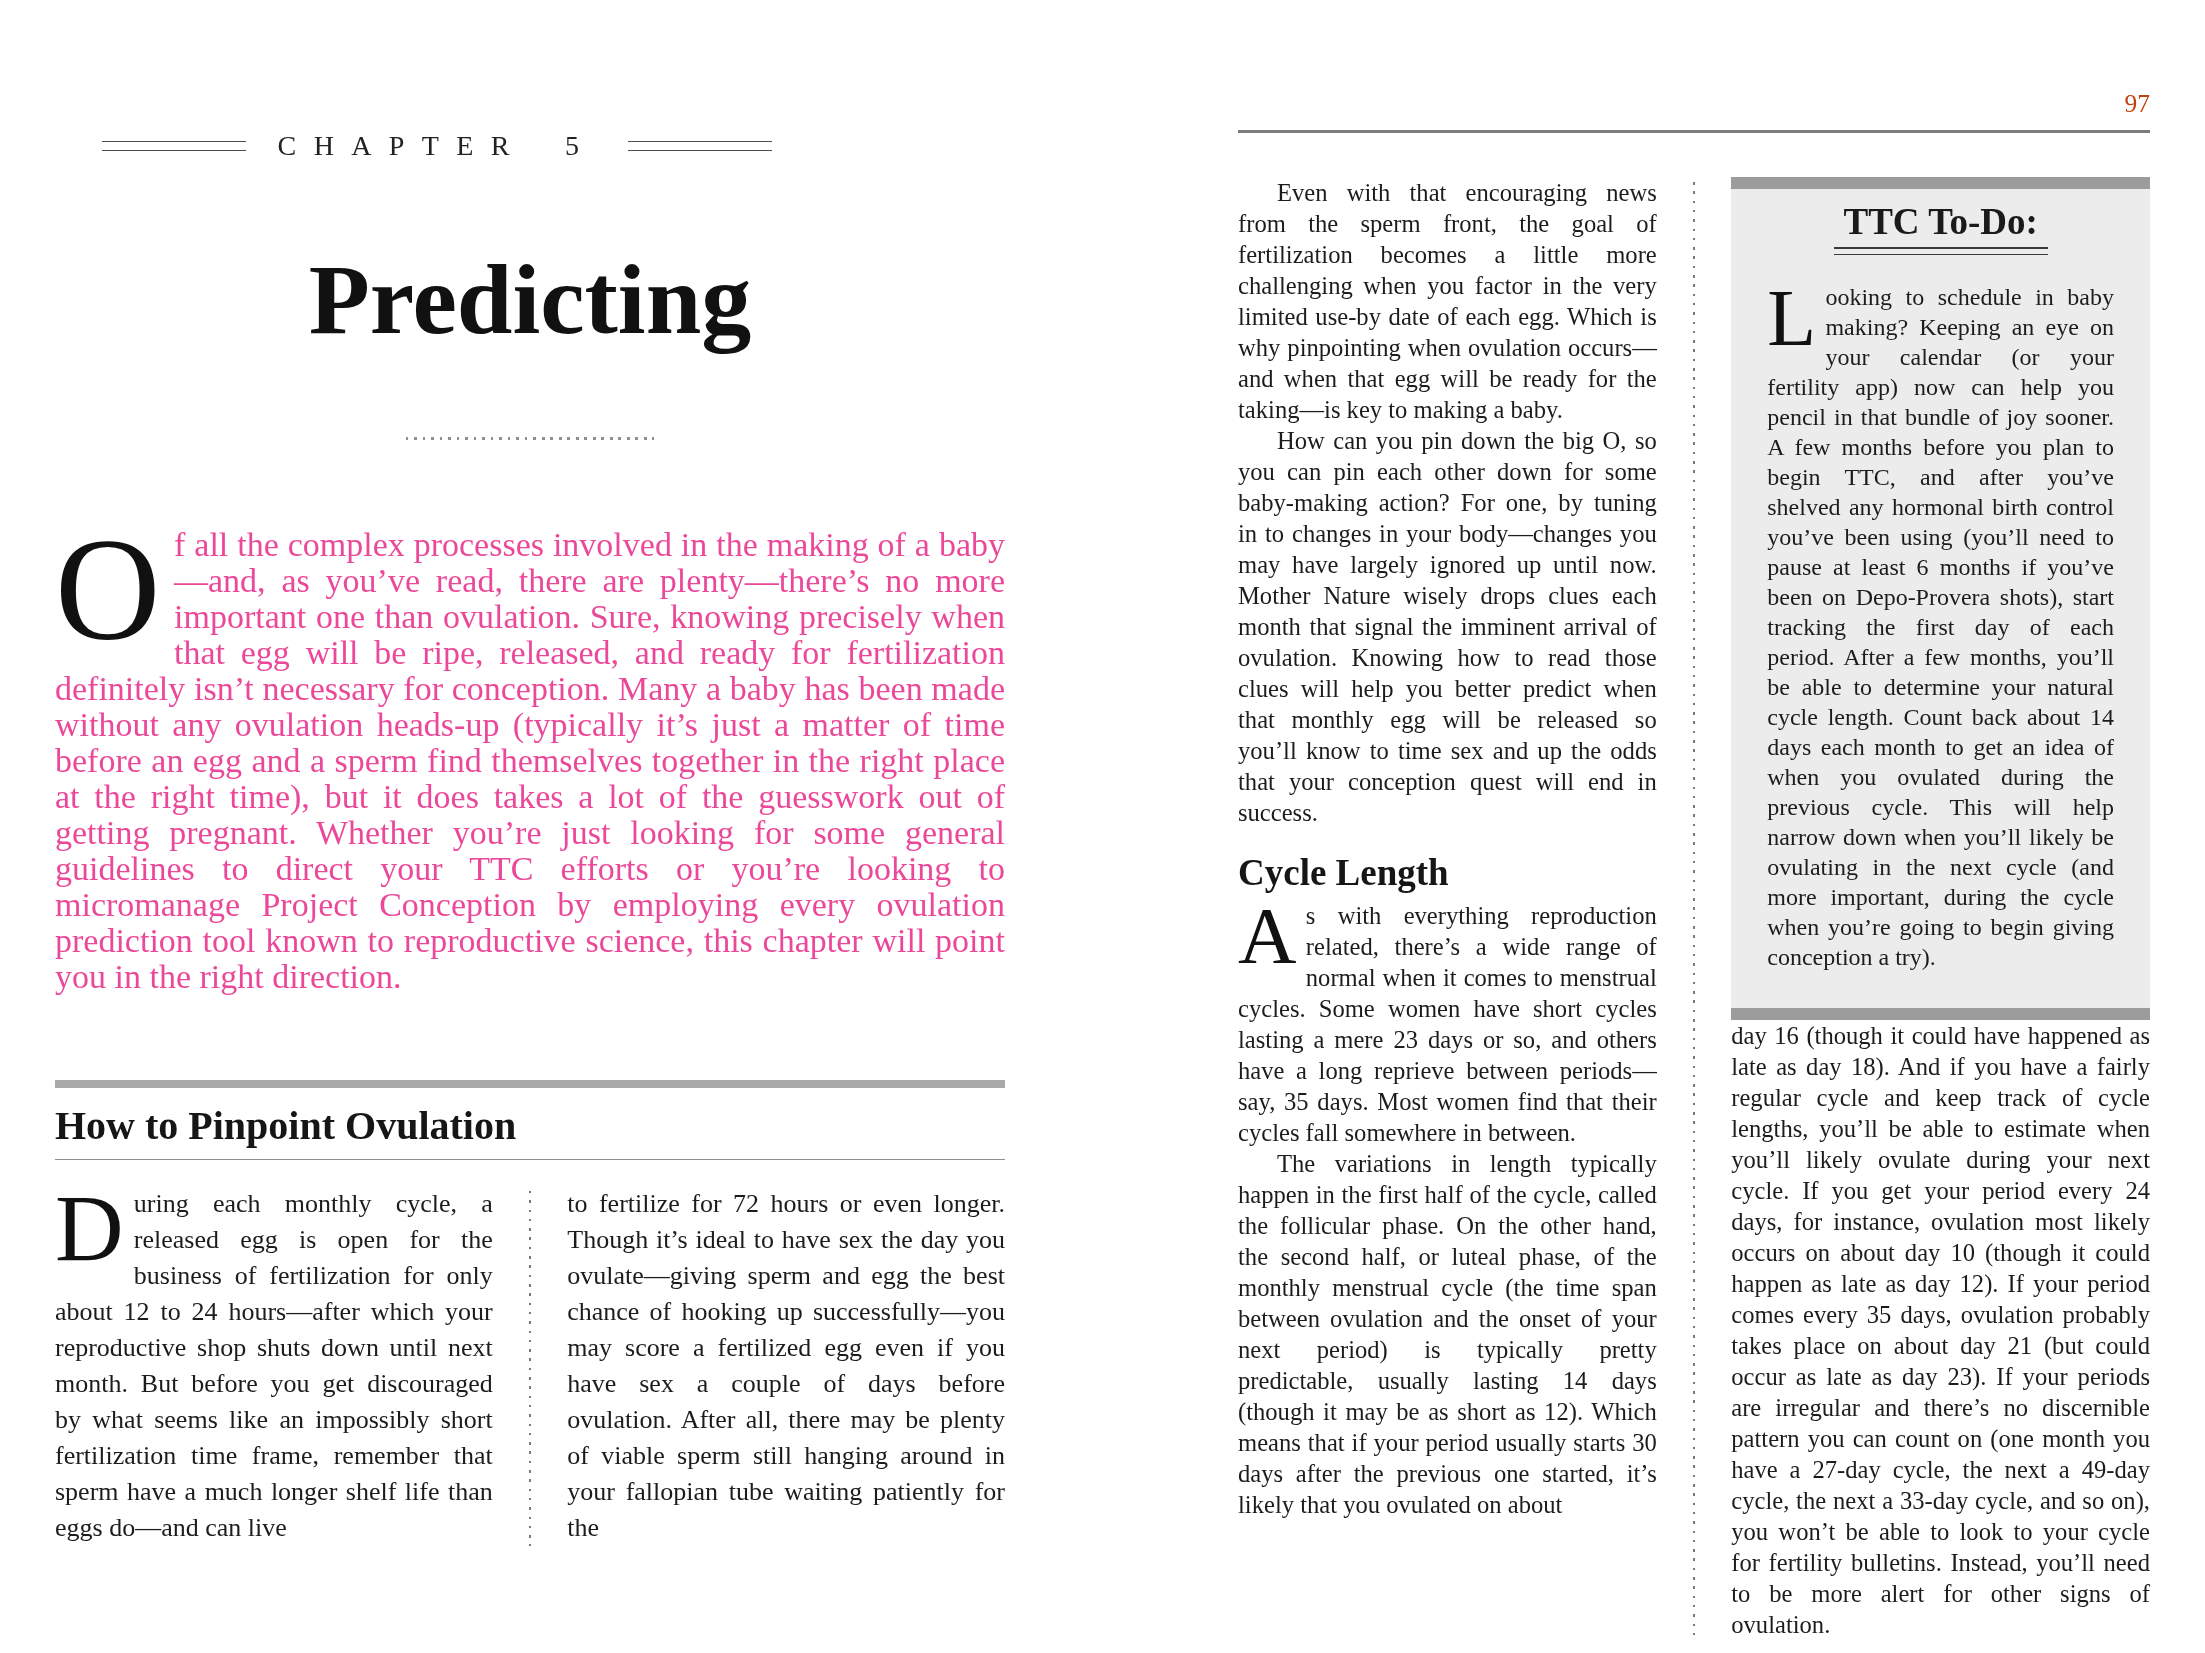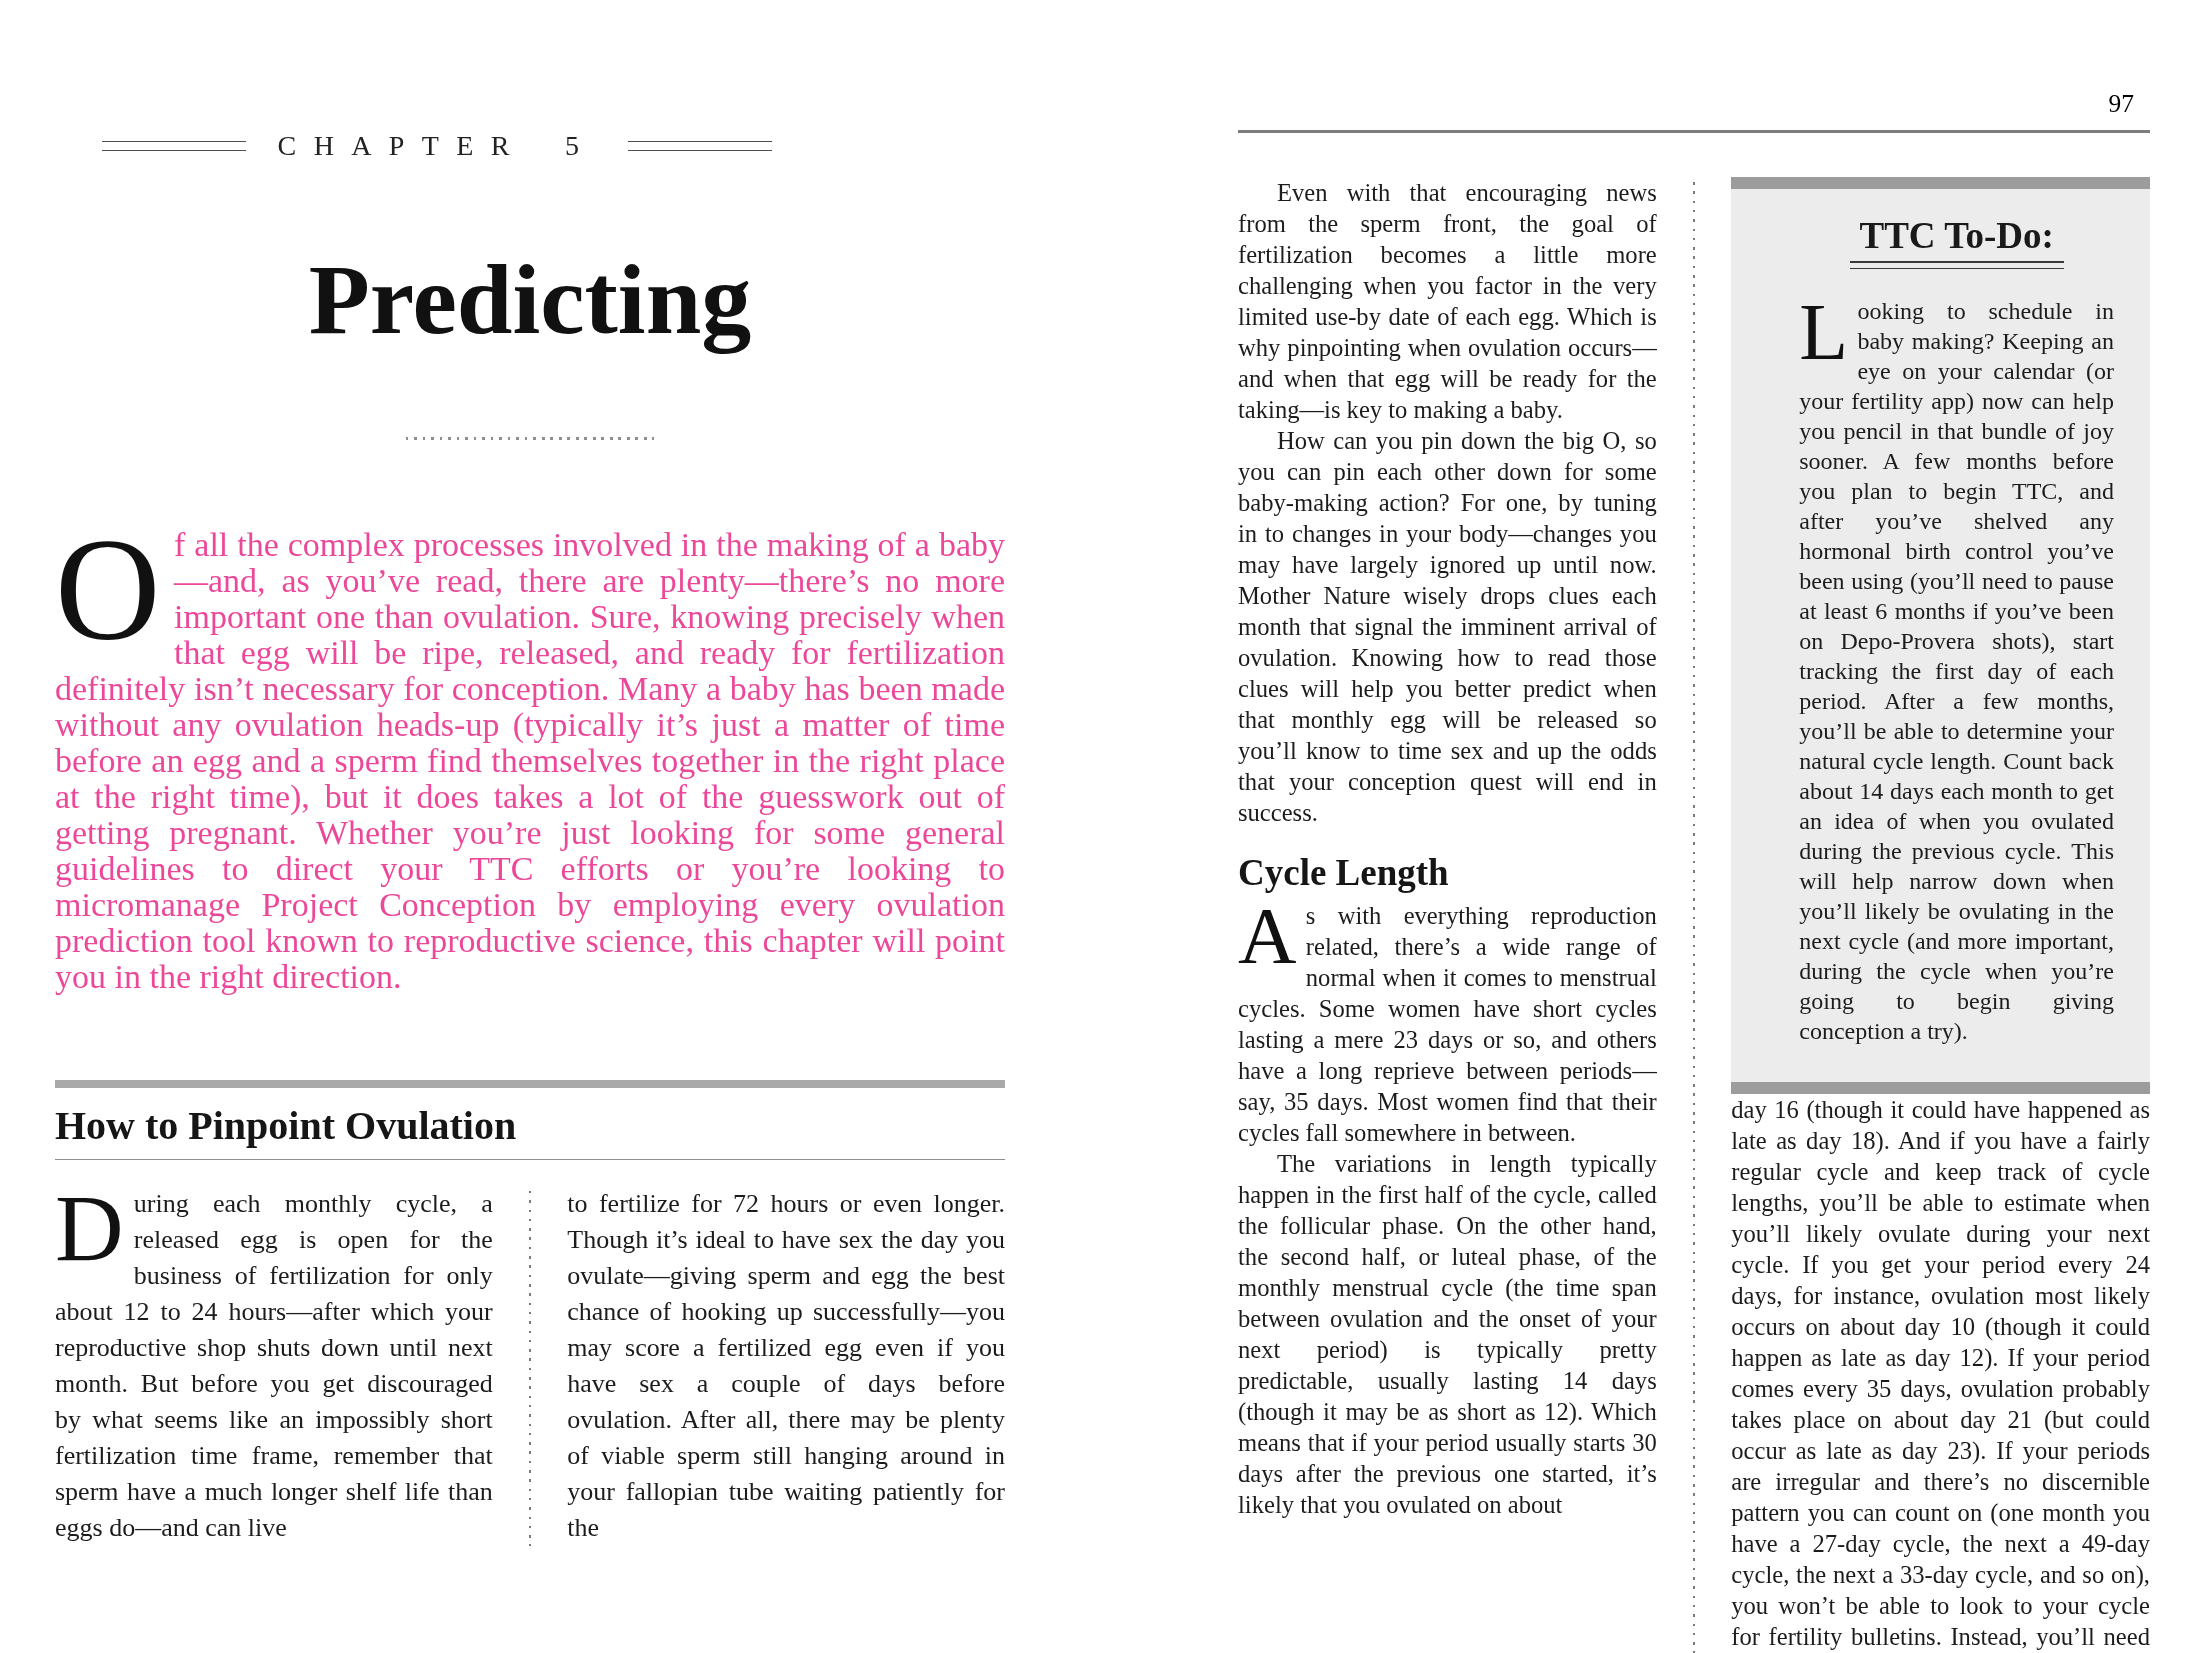--- a/index.html
+++ b/index.html
@@ -64,39 +64,39 @@
   }
 
   
   .right-page { position:absolute; left:1238px; top:0; width:912px; }
 
   .running-row { position:relative; margin-top:87px; height:34px; }
   .running-head {
     text-align:center; font-size:25.4px; letter-spacing:0.34em; color:#2a2a2a;
   }
   .page-number {
-    position:absolute; right:16px; top:1.7px; font-size:25.4px; letter-spacing:0; color:#000000;
+    position:absolute; right:0; top:1.7px; font-size:25.4px; letter-spacing:0; color:#c2410c;
   }
   .header-rule { margin-top:8.5px; height:3.4px; background:#7d7d7d; }
 
   .rp-columns { display:flex; margin-top:44px; }
   .rp-col {
     flex:1; font-size:24.6px; line-height:31px; text-align:justify; color:#1c1c1c;
   }
   .rp-col p { margin:0; }
   .rp-col p.indent { text-indent:39px; }
   .dropcap-right::first-letter {
     float:left; font-size:81px; line-height:0.8;
     padding:4.2px 9.3px 0 0; color:#111;
   }
   .cycle-heading { margin:29px 0 12px 0; font-size:37px; font-weight:bold; color:#161616; }
 
   .ttc-box { background:#ececec; }
   .ttc-bar { height:12px; background:#9c9c9c; }
-  .ttc-inner { padding:31px 36px 36px 36px;margin-left:32px; }
+  .ttc-inner { padding:17px 36px 36px 36px; }
   .ttc-title { text-align:center; font-size:37px; font-weight:bold; color:#1a1a1a; }
   .ttc-title-rule {
     width:214px; height:5.1px; margin:10.2px auto 0;
     border-top:2.5px solid #3a3a3a; border-bottom:1.7px solid #3a3a3a;
   }
   .ttc-body {
     margin-top:27px; font-size:24px; line-height:30px;
     text-align:justify; color:#1c1c1c;
   }
   .ttc-body::first-letter {

